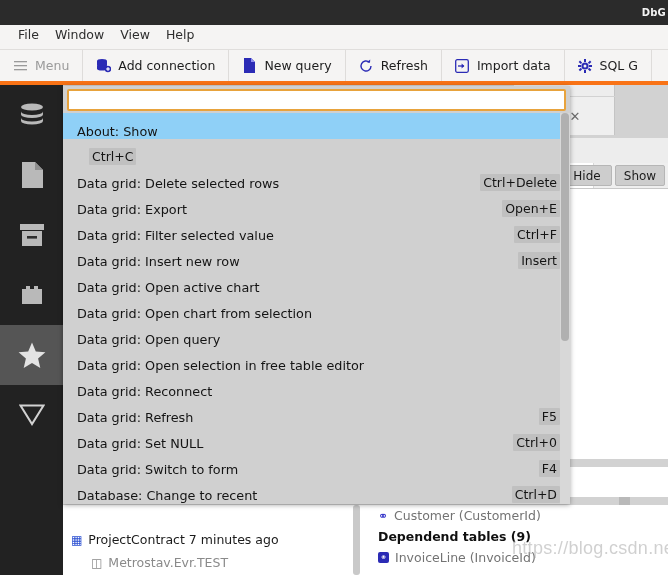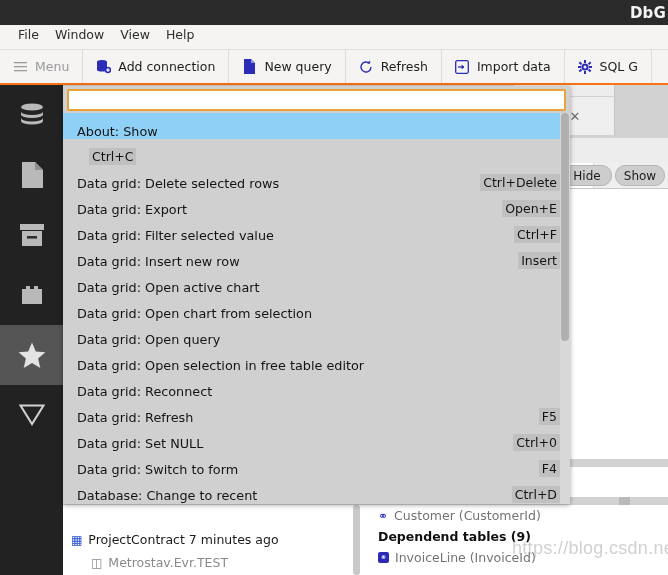--- a/index.html
+++ b/index.html
@@ -18,21 +18,21 @@
 
   
   .titlebar {
     position: absolute; left: 0; top: 0;
     width: 668px; height: 25px;
     background: #2b2b2b;
     color: #ffffff;
     display: flex; align-items: center; justify-content: flex-end;
   }
   .titlebar .title {
-    font-size: 15px; font-weight: bold;
+    font-size: 10px; font-weight: bold;
     color: #f4f4f4;
     padding-right: 2px;
     white-space: nowrap;
     letter-spacing: .2px;
   }
 
   
   .menubar {
     position: absolute; left: 0; top: 25px;
     width: 668px; height: 25px;
@@ -47,21 +47,21 @@
     padding: 2px 8px;
     white-space: nowrap;
     cursor: default;
   }
 
   
   .toolbar {
     position: absolute; left: 0; top: 50px;
     width: 668px; height: 35px;
     background: #f5f4f3;
-    border-bottom: 2px solid #f97316;
+    border-bottom: 4px solid #f97316;
     display: flex; align-items: stretch;
     box-sizing: border-box;
   }
   .tb-item {
     display: flex; align-items: center; gap: 7px;
     padding: 0 13px;
     border-right: 1px solid #dedcda;
     font-size: 12.5px; color: #1d1d1d;
     white-space: nowrap;
     cursor: default;
@@ -131,21 +131,21 @@
   .filter-row .white-box {
     position: absolute; left: 0; top: 0; width: 530px; height: 25px;
     background: #ffffff; border-right: 1px solid #d8d8d8;
   }
   .sbtn {
     position: relative;
     height: 19px; min-width: 38px;
     margin-right: 3px;
     background: #cdcdcd;
     border: 1px solid #b6b6b6;
-    border-radius: 10px;
+    border-radius: 2px;
     font-size: 12px; color: #1c1c1c;
     display: flex; align-items: center; justify-content: center;
     padding: 0 5px;
     cursor: default;
   }
   .grid-white {
     position: absolute; left: 0px; top: 104px;
     width: 605px; height: 270px;
     background: #ffffff;
   }

